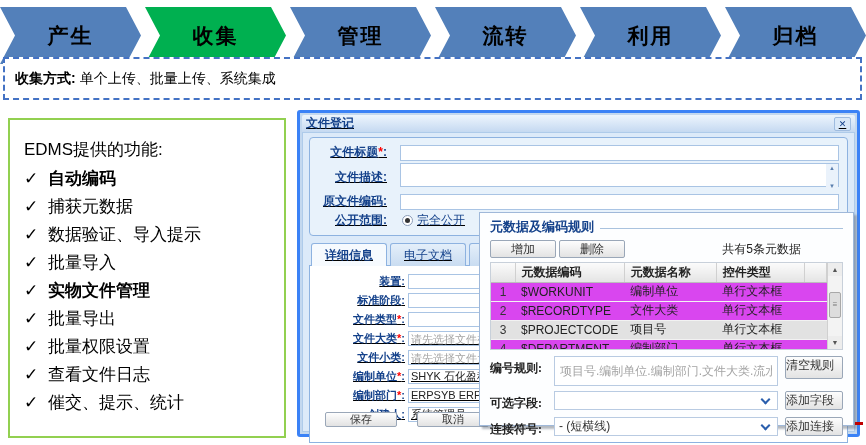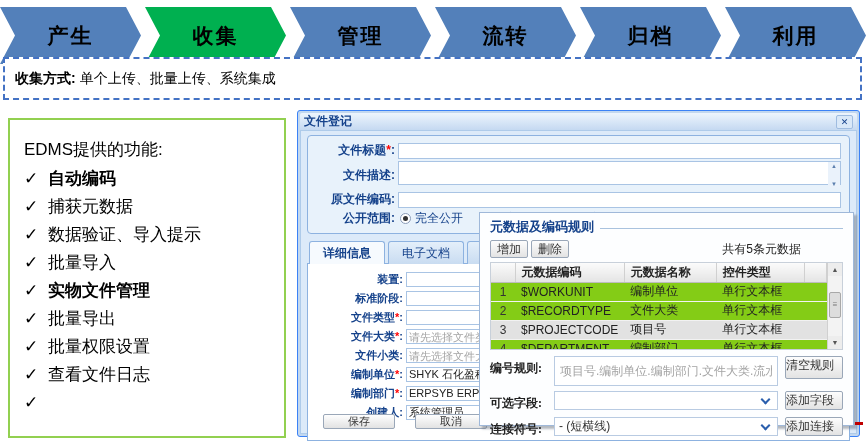--- a/index.html
+++ b/index.html
@@ -37,42 +37,42 @@
     font-size:17px; color:#000;
   }
   .features .ftitle { margin-bottom:4px; }
   .fitem { display:flex; line-height:28px; }
   .fitem .chk { width:24px; flex-shrink:0; }
   .fitem.bold .ftext { font-weight:bold; }
 
   
   .dlg {
     position:absolute; left:297px; top:110px; width:563px; height:327px;
-    background:#C3D8EF; border:1px solid #3b82f6; border-radius:3px; padding:2px;
+    background:#C3D8EF; border:3px solid #3b82f6; border-radius:3px; padding:2px;text-decoration:underline;
   }
   .titlebar {
     height:17px; display:flex; align-items:center; padding:0 4px;
     background:linear-gradient(#EDF5FD,#C5D9F1);
     color:#15428B; font-weight:bold; font-size:12px; border-radius:2px 2px 0 0;
   }
   .closebtn {
     margin-left:auto; width:17px; height:14px; text-align:center; line-height:12px;
     font-size:9px; color:#15428B; background:#D9E8F8;
     border:1px solid #9FBCE0; border-radius:2px; cursor:default;
   }
   .dlg-inner {
     position:relative; height:calc(100% - 17px);
     background:#DCEAF9; border:1px solid #AECBEA; padding:4px 6px;
   }
   .groupbox {
     border:1px solid #8DB2E0; border-radius:4px; background:#E8F2FB;
     padding:4px 8px 4px 0;
   }
   .frow { display:flex; align-items:center; margin:2px 0; }
-  .flabel { width:90px; text-align:right; color:#15428B; font-size:12px; font-weight:bold; flex-shrink:0; padding-right:3px; }
+  .flabel { width:90px; text-align:right; color:#15428B; font-size:12px; font-weight:bold; flex-shrink:0; padding-right:13px; }
   .req { color:#FF0000; }
   .tin { flex:1; height:16px; border:1px solid #A9C4E4; background:#fff; font-size:11px; padding:0 3px; color:#333; }
   .tarea-wrap { flex:1; position:relative; }
   .tarea { width:100%; height:24px; border:1px solid #A9C4E4; background:#fff; resize:none; font-size:11px; padding:1px 14px 1px 3px; }
   .spin { position:absolute; right:1px; top:1px; bottom:1px; width:12px; background:#EAF2FB;
           display:flex; flex-direction:column; justify-content:space-between; align-items:center; }
   .spin span { font-size:6px; color:#5B7FAE; line-height:8px; }
   .scope { display:flex; align-items:center; font-size:12px; color:#15428B; }
   .radio { width:11px; height:11px; border:1px solid #8A9CB8; border-radius:50%; background:#fff; position:relative; margin:0 4px 0 18px; flex-shrink:0; }
   .radio.sel::after { content:""; position:absolute; inset:2px; background:#333; border-radius:50%; }
@@ -103,26 +103,26 @@
     position:absolute; left:479px; top:212px; width:375px; height:214px;
     background:#FDFEFF; border:1px solid #9FB8D9; z-index:5;
     box-shadow:3px 3px 2px rgba(105,115,130,.5);
     padding:5px 10px 0 10px; font-size:12px;
   }
   .ptitle-row { display:flex; align-items:center; }
   .ptitle { color:#15428B; font-weight:bold; font-size:13px; white-space:nowrap; }
   .pline { flex:1; border-top:1px solid #A9C2DE; margin-left:6px; margin-top:2px; }
   .ptoolbar { display:flex; align-items:center; margin-top:4px; }
   .sbtn {
-    height:18px; padding:0 6px; font-size:12px; color:#333; margin-right:3px;
+    height:18px; padding:0 20px; font-size:12px; color:#333; margin-right:3px;
     background:linear-gradient(#FDFDFD,#E3E3E3); border:1px solid #9AA7B8; border-radius:2px;
   }
   .count { margin-left:auto; margin-right:42px; color:#222; }
 
-  .tblwrap { display:flex; margin-top:4px; border:1px solid #C8D0DA; height:88px; overflow:hidden; background:#84cc16; }
+  .tblwrap { display:flex; margin-top:4px; border:1px solid #C8D0DA; height:88px; overflow:hidden; background:#d946ef; }
   table.tbl { flex:1; border-collapse:collapse; font-size:12px; table-layout:fixed; }
   .tbl th {
     background:linear-gradient(#FBFBFB,#E4E4E4); border-right:1px solid #D0D0D0; border-bottom:1px solid #BDBDBD;
     font-weight:bold; color:#222; text-align:left; padding:0 6px; height:19px;
   }
   .tbl td { height:19px; padding:0 6px; color:#222; border-bottom:1px solid #F2F2F2; overflow:hidden; white-space:nowrap; }
   .tbl td.num { text-align:center; color:#333; }
   .tbl tr.selrow td { background:#E2E2E2; }
   .vscroll { width:15px; border-left:1px solid #D0D0D0; background:#F3F3F3; display:flex; flex-direction:column; }
   .varrow { height:13px; text-align:center; font-size:7px; color:#555; line-height:13px; background:#EDEDED; }
@@ -155,24 +155,24 @@
   <div class="chev active">
       <span>收集</span>
     </div>
   <div class="chev">
       <span>管理</span>
     </div>
   <div class="chev">
       <span>流转</span>
     </div>
   <div class="chev">
+      <span>利用</span>
+    </div>
+  <div class="chev">
       <span>归档</span>
-    </div>
-  <div class="chev">
-      <span>利用</span>
     </div>
 </div>
 
 <div class="note">
   <span class="b">收集方式:</span>
   <span class="t">单个上传、批量上传、系统集成</span>
 </div>
 
 <div class="features">
   <div class="ftitle">EDMS提供的功能:</div>
@@ -203,20 +203,21 @@
   <div class="fitem">
       <span class="chk">✓</span>
       <span class="ftext">批量权限设置</span>
     </div>
   <div class="fitem">
       <span class="chk">✓</span>
       <span class="ftext">查看文件日志</span>
     </div>
   <div class="fitem">
       <span class="chk">✓</span>
+      <span class="ftext">催交、提示、统计</span>
     </div>
 </div>
 
 <div class="dlg">
   <div class="titlebar">
     <span>文件登记</span>
     <span class="closebtn">✕</span>
   </div>
   <div class="dlg-inner">
     <div class="groupbox">

